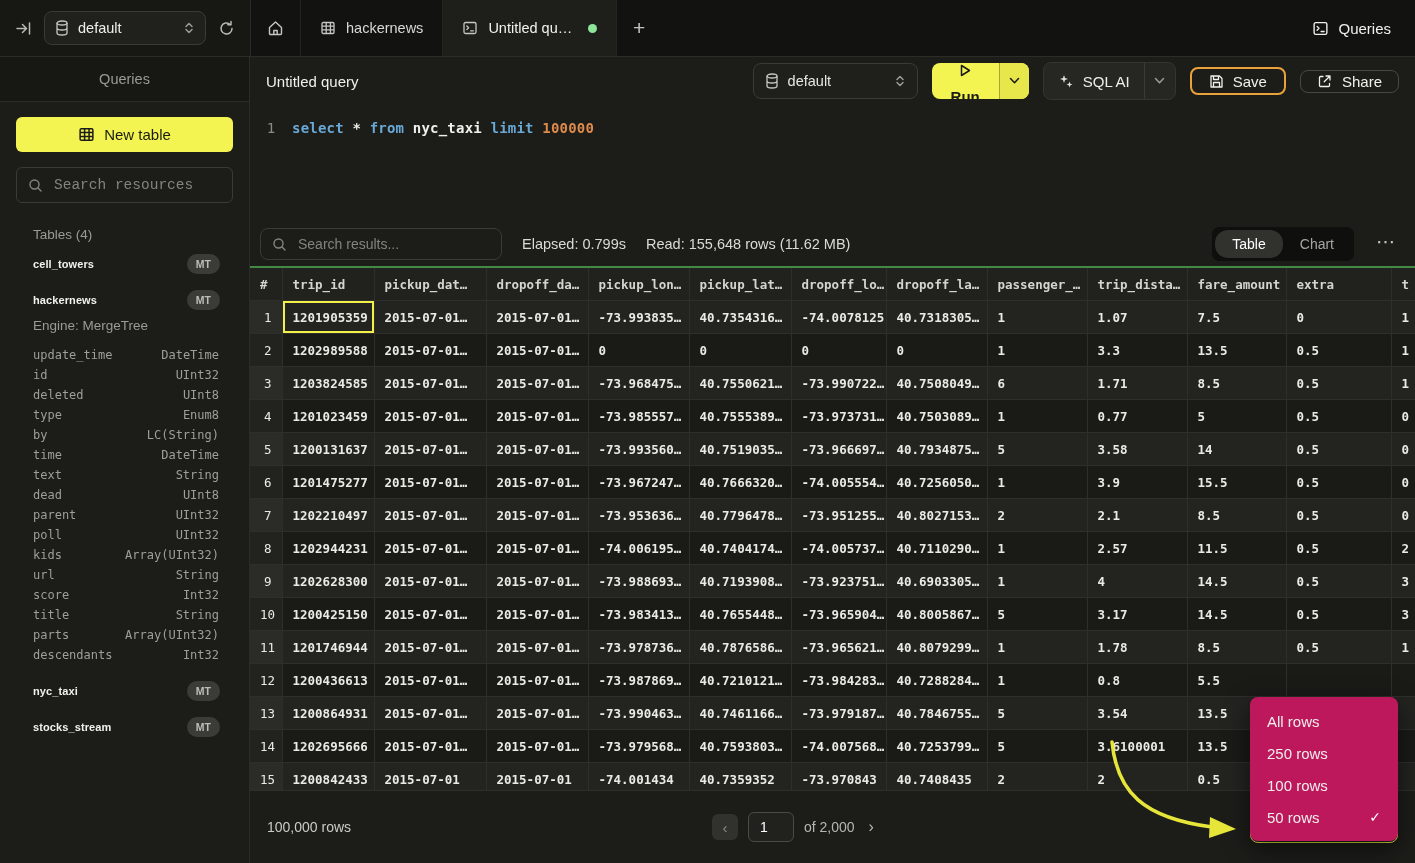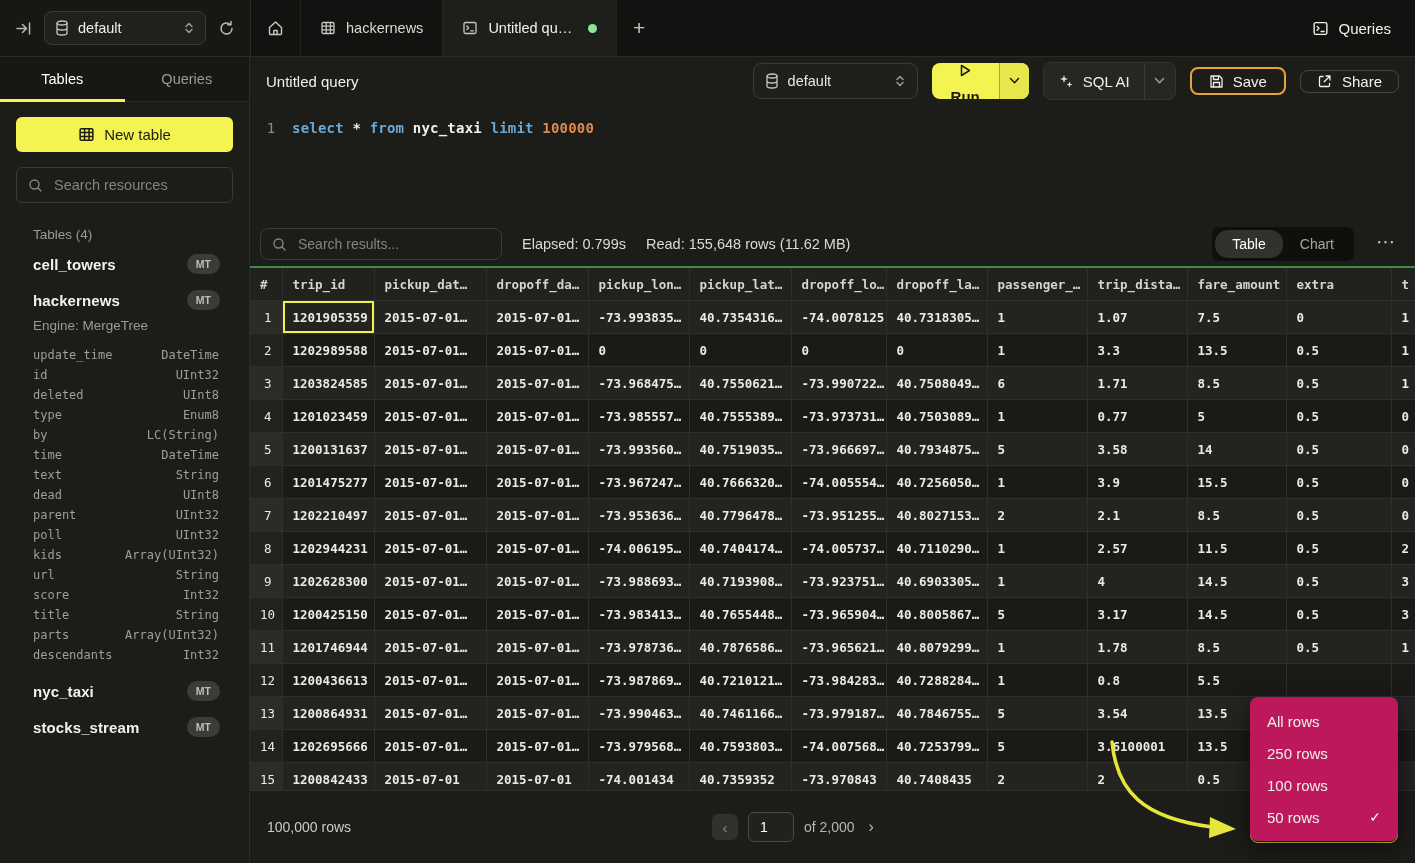--- a/index.html
+++ b/index.html
@@ -37,26 +37,26 @@
   .s-tab{flex:1;display:flex;align-items:center;justify-content:center;font-size:14.5px;
          color:#9a9a96;position:relative;cursor:pointer;}
   .s-tab.active{color:#ffffff;}
   .s-tab.active .underline{position:absolute;left:0;right:0;bottom:-1px;height:3px;background:#f3f351;}
   .new-table-btn{margin:15px 16px 0;height:35px;background:#f3f351;border:none;border-radius:6px;
                  display:flex;align-items:center;justify-content:center;gap:9px;color:#1b1b17;
                  font-size:15px;font-family:inherit;cursor:pointer;width:calc(100% - 32px);}
   .search-box{margin:15px 16px 0;height:34px;border:1px solid #3a3a36;border-radius:6px;
               display:flex;align-items:center;gap:9px;padding:0 11px;}
   .search-box input{flex:1;background:transparent;border:none;outline:none;color:#86efac;
-                    font-size:14.5px;font-family:Liberation Sans, sans-serif;min-width:0;}
+                    font-size:14.5px;font-family:Liberation Mono, monospace;min-width:0;}
   .search-box input::placeholder{color:#83837f;}
   .section-label{margin:24px 16px 4px 33px;color:#9a9a96;font-size:13.5px;}
   .table-item{display:flex;align-items:center;justify-content:space-between;
               padding:8px 29px 8px 33px;cursor:pointer;}
-  .table-item .nm{font-size:15px;font-weight:700;color:#f1f1ed;letter-spacing:.1px;}
+  .table-item .nm{font-size:11px;font-weight:700;color:#f1f1ed;letter-spacing:.1px;}
   .mt-badge{background:#3b3b37;color:#bcbcb8;font-size:10.5px;font-weight:700;border-radius:10px;
             padding:4px 9px;}
   .engine-label{padding:0 16px 4px 33px;color:#9a9a96;font-size:13.5px;}
   .columns-list{padding:8px 30px 8px 33px;font-family:"DejaVu Sans Mono",monospace;
                 font-size:12px;color:#9e9e9a;}
   .col-row{display:flex;justify-content:space-between;height:20px;align-items:center;}
 
   
   .main{position:absolute;top:57px;left:250px;right:0;bottom:0;background:#1c1c19;}
   .query-header{position:absolute;top:0;left:0;right:0;height:48px;display:flex;align-items:center;
@@ -221,24 +221,20 @@
               <path d="M4.8 6l1.8 1.8-1.8 1.8M8.6 10.8h2.8"></path>
             </svg>
         </span>
         <span>Queries</span>
       </div>
     </div>
   </header>
 
   <aside class="sidebar">
     <div class="sidebar-tabs">
-      <div class="s-tab active">
-        <span>Tables</span>
-        <span class="underline"></span>
-      </div>
       <div class="s-tab">
         <span>Queries</span>
       </div>
     </div>
 
     <button class="new-table-btn">
       <span>
         <svg width="17" height="17" viewBox="0 0 16 16" fill="none" stroke="#1b1b17" stroke-width="1.4">
             <rect x="2" y="2.5" width="12" height="11" rx="1.2"></rect>
             <path d="M2 6.2h12M2 9.9h12M6.2 2.5v11M10.4 2.5v11"></path>

